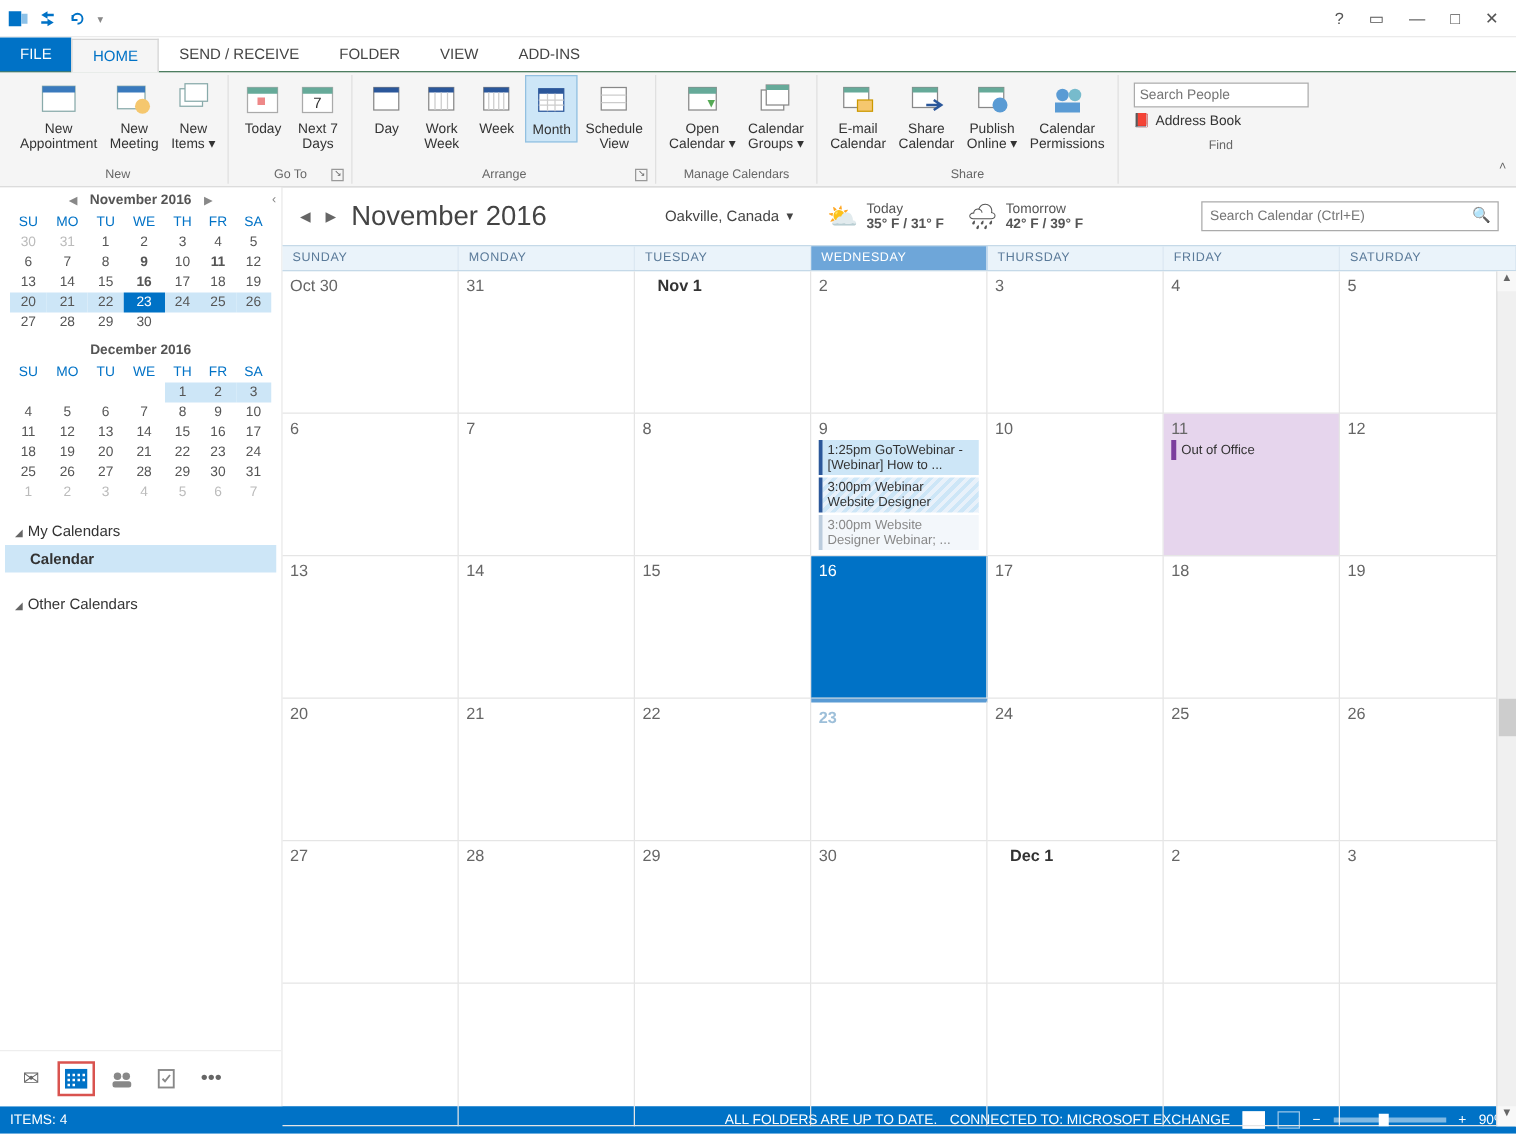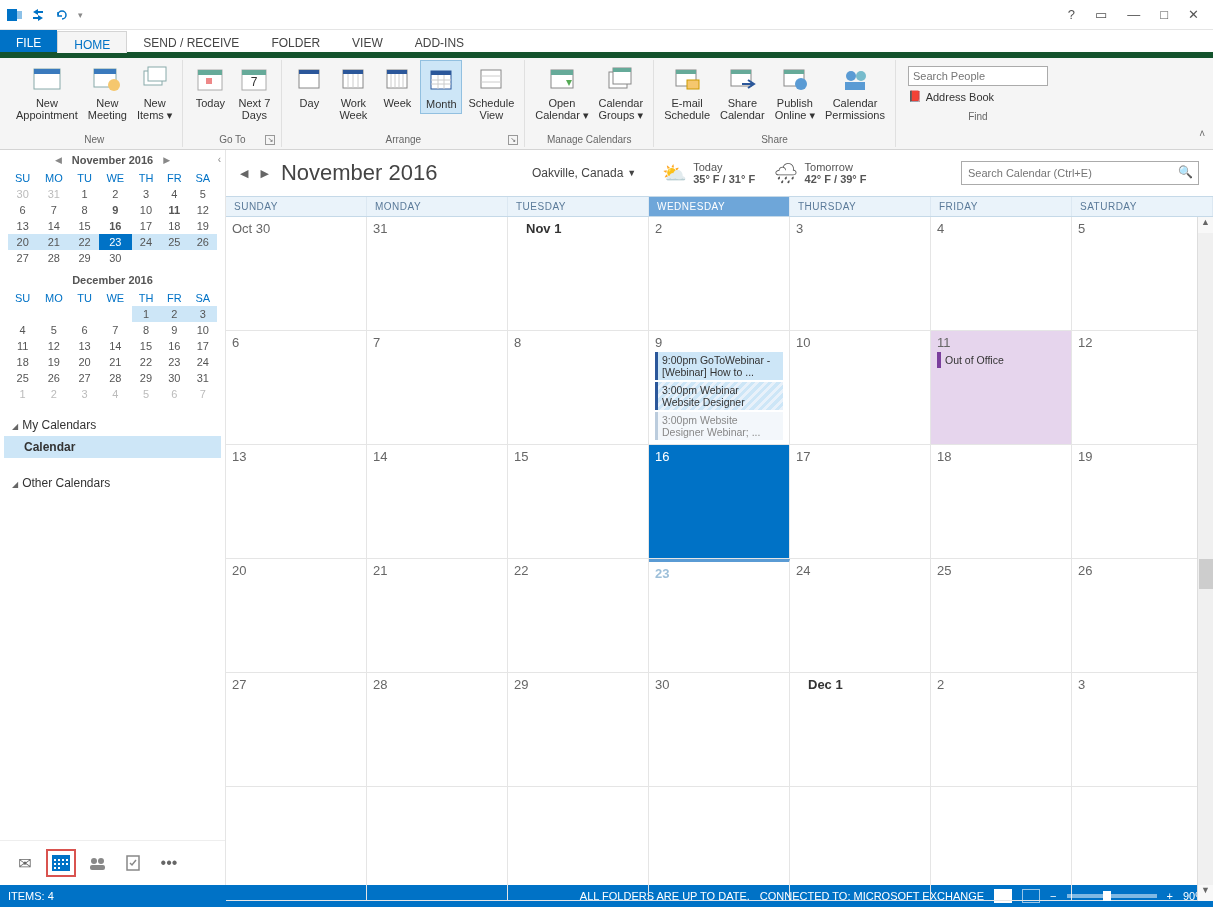--- a/index.html
+++ b/index.html
@@ -6,21 +6,21 @@
 body { background: #fff; font-size: 12px; color: #333; overflow: hidden; width: 1213px; height: 907px; }
 
 
 .titlebar { height: 30px; background: #fff; display: flex; align-items: center; border-bottom: 1px solid #e5e5e5; }
 .titlebar .qat { display: flex; gap: 8px; padding-left: 6px; align-items: center; }
 .titlebar .qat-icon { width: 16px; height: 16px; display: inline-flex; align-items: center; justify-content: center; color: #0072c6; }
 .titlebar .win-controls { margin-left: auto; display: flex; gap: 8px; padding-right: 8px; color: #555; }
 .titlebar .win-controls span { padding: 2px 6px; cursor: default; font-size: 13px; }
 
 
-.ribbon-tabs { height: 28px; display: flex; align-items: stretch; background: #fff; border-bottom: 6px solid #14532d; }
+.ribbon-tabs { height: 28px; display: flex; align-items: stretch; background: #fff; border-bottom: 1px solid #14532d; }
 .ribbon-tab { padding: 6px 16px; font-size: 12px; color: #444; cursor: default; }
 .ribbon-tab.file { background: #0072c6; color: #fff; }
 .ribbon-tab.active { color: #0072c6; border: 1px solid #d4d4d4; border-bottom: 1px solid #f5f5f5; background: #f5f5f5; position: relative; top: 1px; }
 
 
 .ribbon { height: 92px; background: #f5f5f5; border-bottom: 1px solid #d4d4d4; display: flex; padding: 2px 6px; }
 .rgroup { display: flex; flex-direction: column; border-right: 1px solid #e0e0e0; padding: 0 6px; }
 .rgroup-buttons { display: flex; flex: 1; align-items: flex-start; gap: 2px; }
 .rgroup-label { text-align: center; font-size: 10px; color: #666; padding: 2px 0; position: relative; }
 .rgroup-label .launcher { position: absolute; right: 0; bottom: 2px; width: 10px; height: 10px; border: 1px solid #999; font-size: 7px; line-height: 8px; text-align: center; color: #666; }
@@ -302,21 +302,21 @@
     <div class="rgroup-buttons">
       <div class="rbtn">
           <div class="ricon">
             <svg width="28" height="26">
               <rect x="3" y="4" width="20" height="16" fill="#fff" stroke="#888"></rect>
               <rect x="3" y="4" width="20" height="4" fill="#6a9"></rect>
               <rect x="14" y="14" width="12" height="9" fill="#f5c76e" stroke="#c90"></rect>
             </svg>
           </div>
           <div class="rlabel">E-mail
-Schedule</div>
+Calendar</div>
         </div>
       <div class="rbtn">
           <div class="ricon">
             <svg width="28" height="26">
               <rect x="3" y="4" width="20" height="16" fill="#fff" stroke="#888"></rect>
               <rect x="3" y="4" width="20" height="4" fill="#6a9"></rect>
               <path d="M14 18 L26 18 M20 14 L26 18 L20 22" stroke="#2b579a" fill="none" stroke-width="2"></path>
             </svg>
           </div>
           <div class="rlabel">Share
@@ -598,21 +598,21 @@
           <div class="dnum">6</div>
         </div>
         <div class="cell">
           <div class="dnum">7</div>
         </div>
         <div class="cell">
           <div class="dnum">8</div>
         </div>
         <div class="cell">
           <div class="dnum">9</div>
-          <div class="event ">9:00pm GoToWebinar - [Webinar] How to ...</div>
+          <div class="event ">1:25pm GoToWebinar - [Webinar] How to ...</div>
           <div class="event tentative">3:00pm Webinar Website Designer</div>
           <div class="event light">3:00pm Website Designer Webinar; ...</div>
         </div>
         <div class="cell">
           <div class="dnum">10</div>
         </div>
         <div class="cell" style="background: rgb(230, 213, 237);">
           <div class="dnum">11</div>
           <div class="event oof">Out of Office</div>
         </div>

